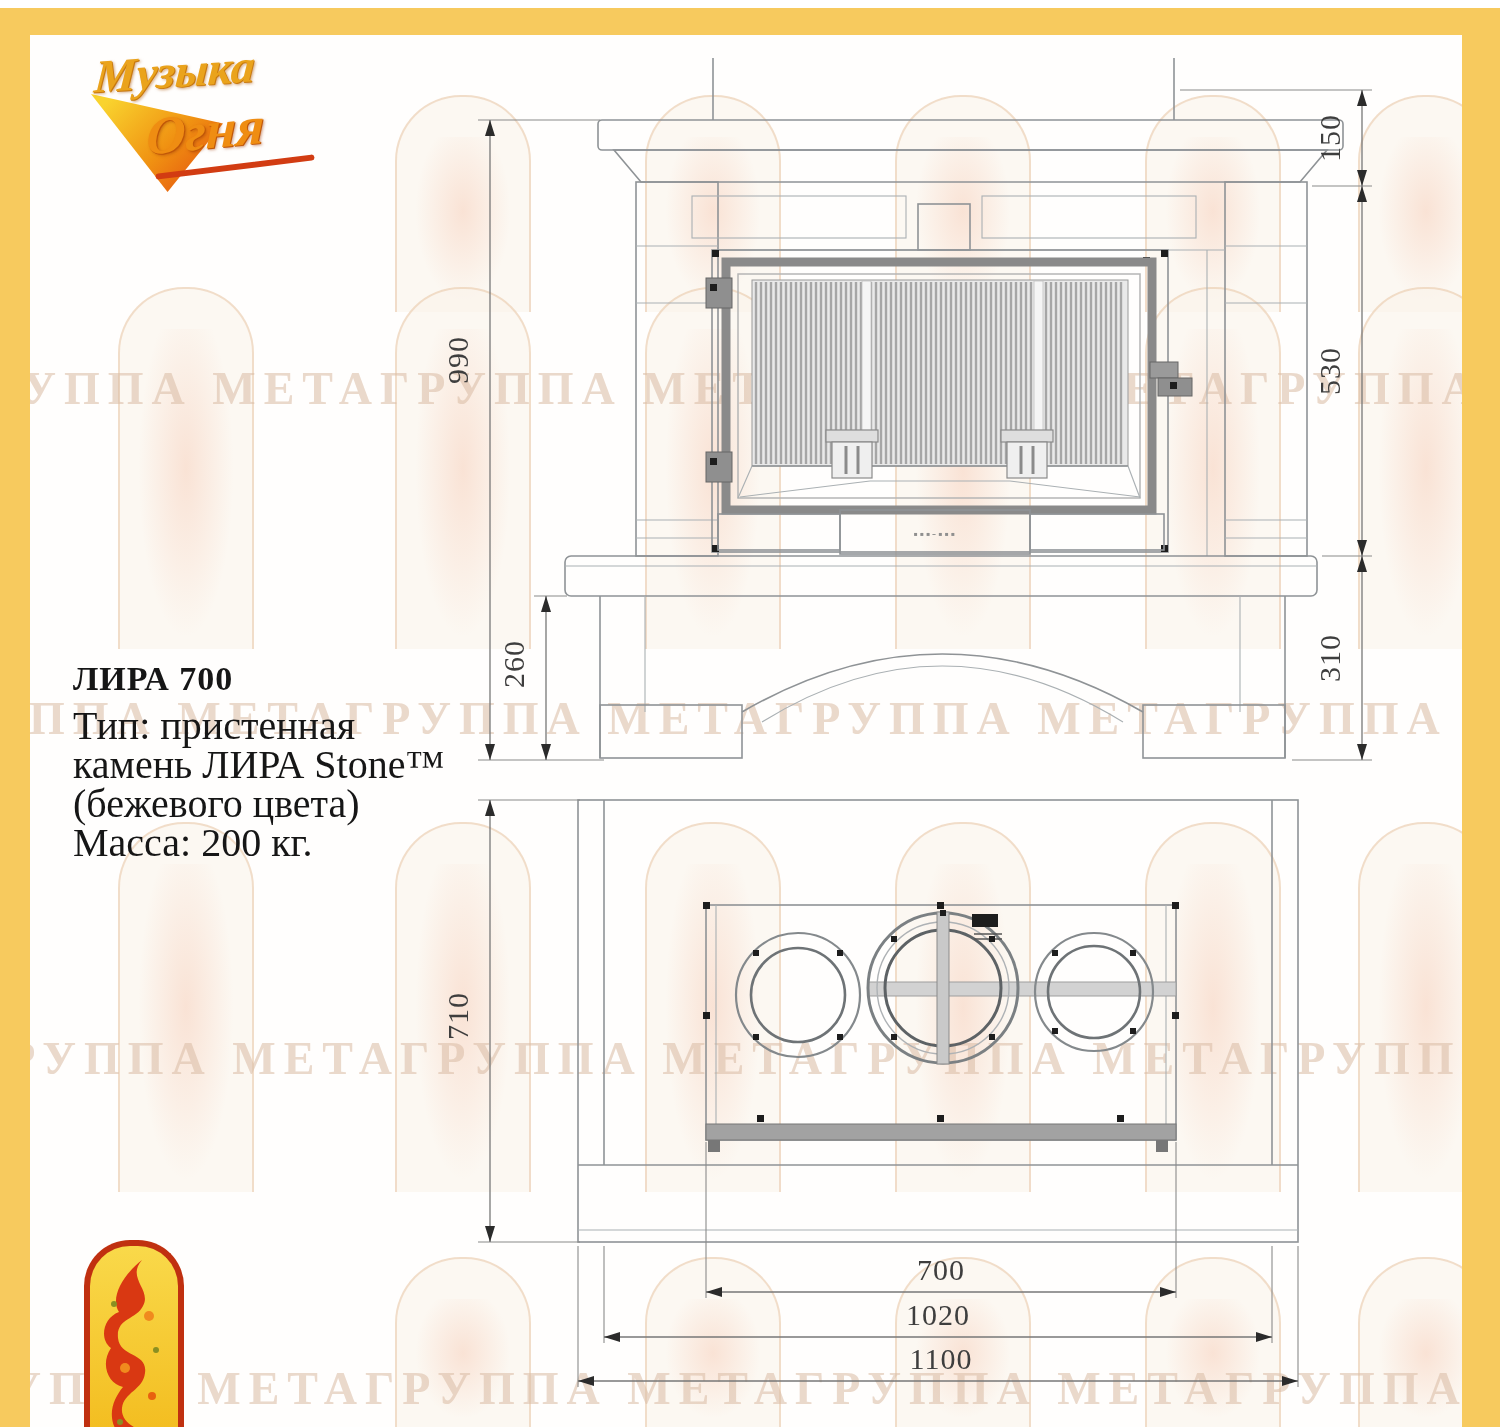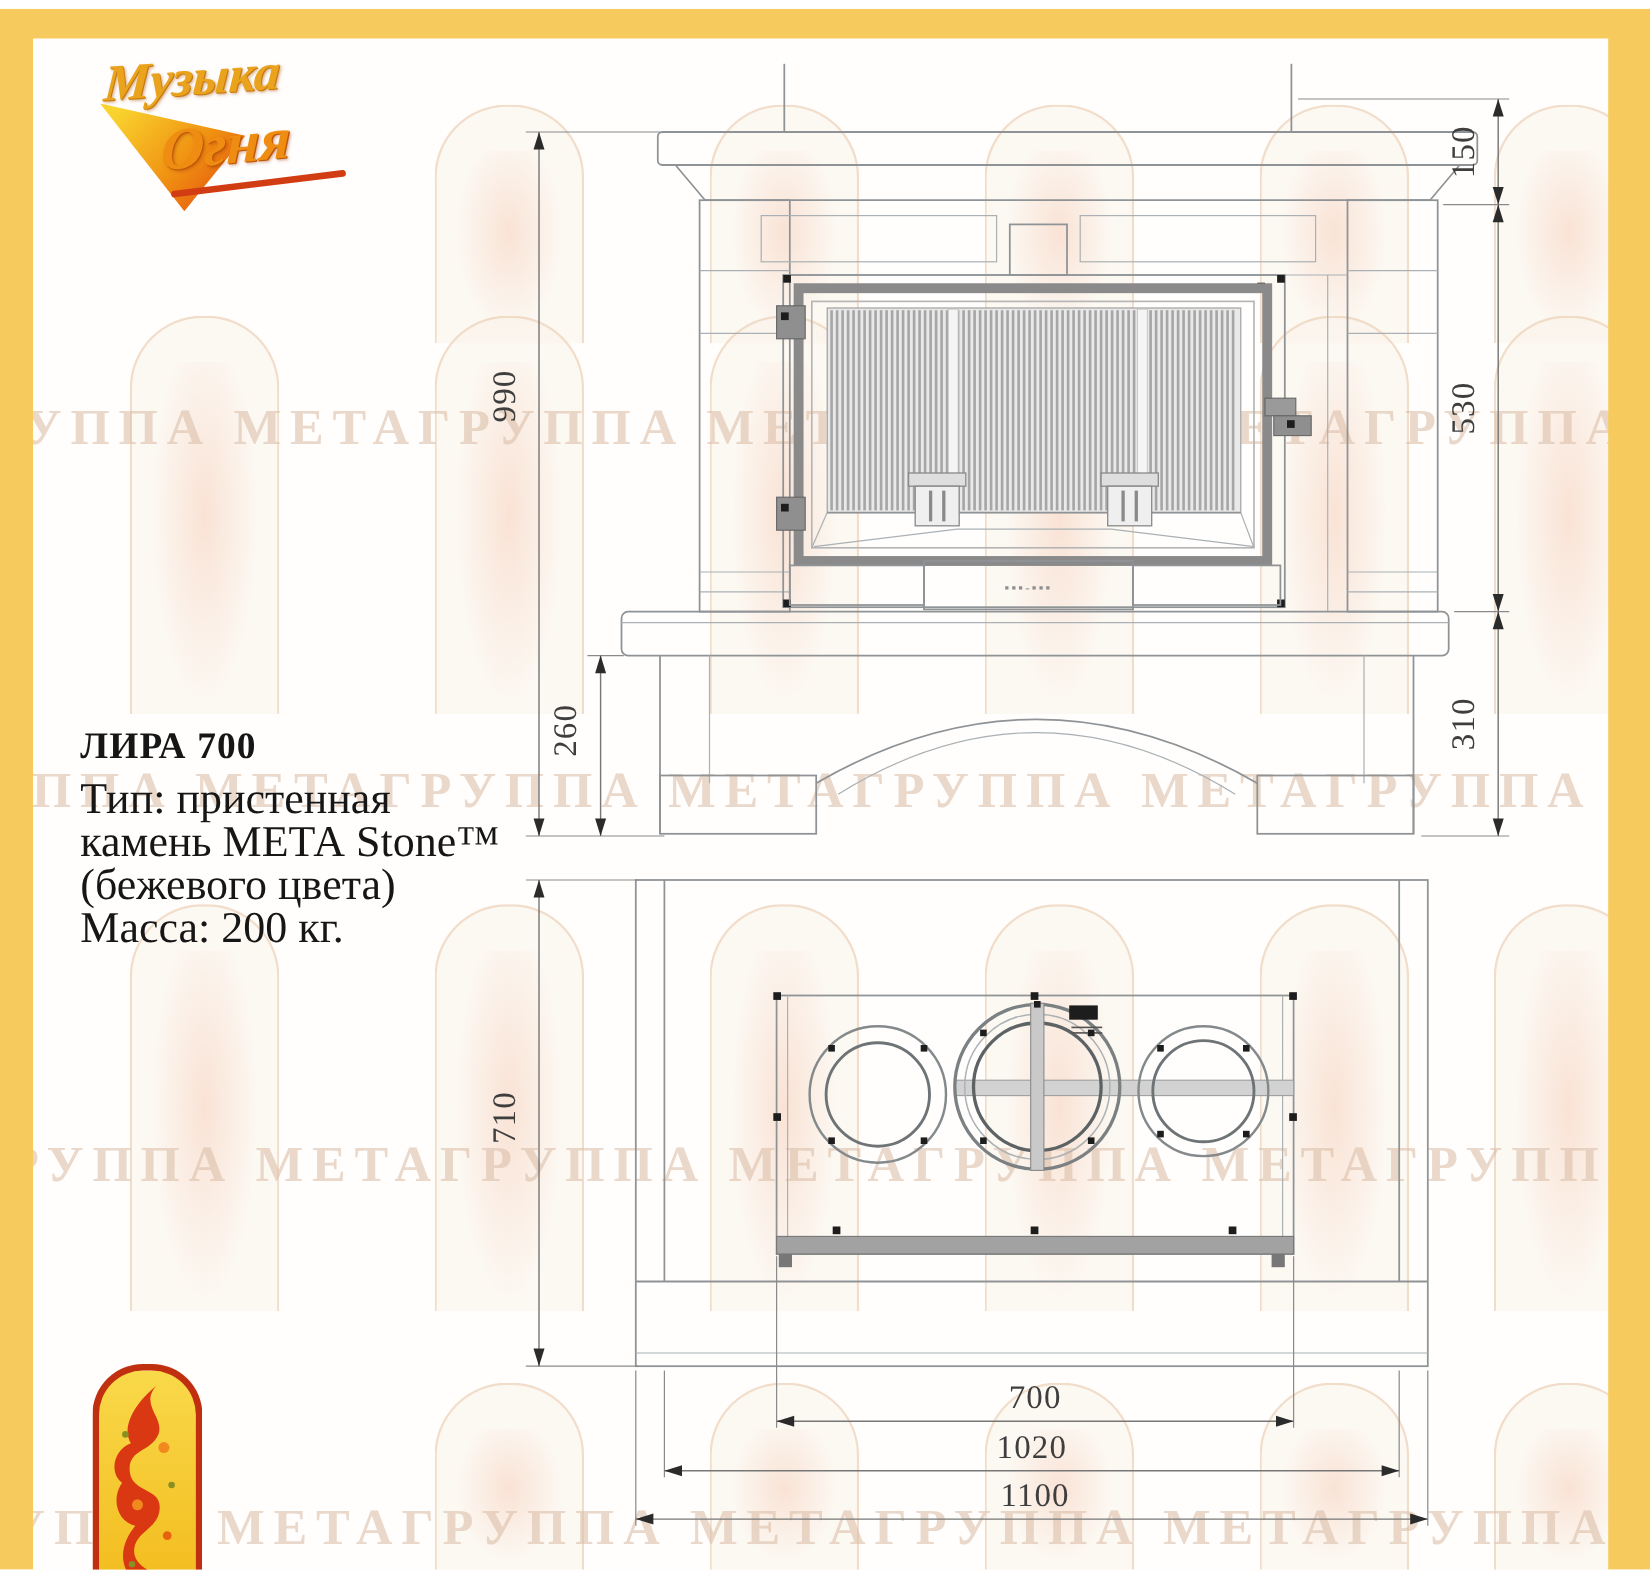--- a/index.html
+++ b/index.html
@@ -103,21 +103,21 @@
   <div class="logo">
     <div class="logo-swoosh"></div>
     <div class="logo-w1">Музыка</div>
     <div class="logo-w2">Огня</div>
     <div class="logo-swash"></div>
   </div>
 
   <div class="specs">
     <div class="title">ЛИРА 700</div>
     <div class="line">Тип: пристенная</div>
-    <div class="line">камень МЕТА Stone™</div>
+    <div class="line">камень ЛИРА Stone™</div>
     <div class="line">(бежевого  цвета)</div>
     <div class="line">Масса: 200 кг.</div>
   </div>
 
   <svg class="drawing" width="1500" height="1427" viewBox="0 0 1500 1427">
 
     <g>
 
       <line class="ln" x1="713" y1="58" x2="713" y2="120"></line>
       <line class="ln" x1="1174" y1="58" x2="1174" y2="120"></line>

